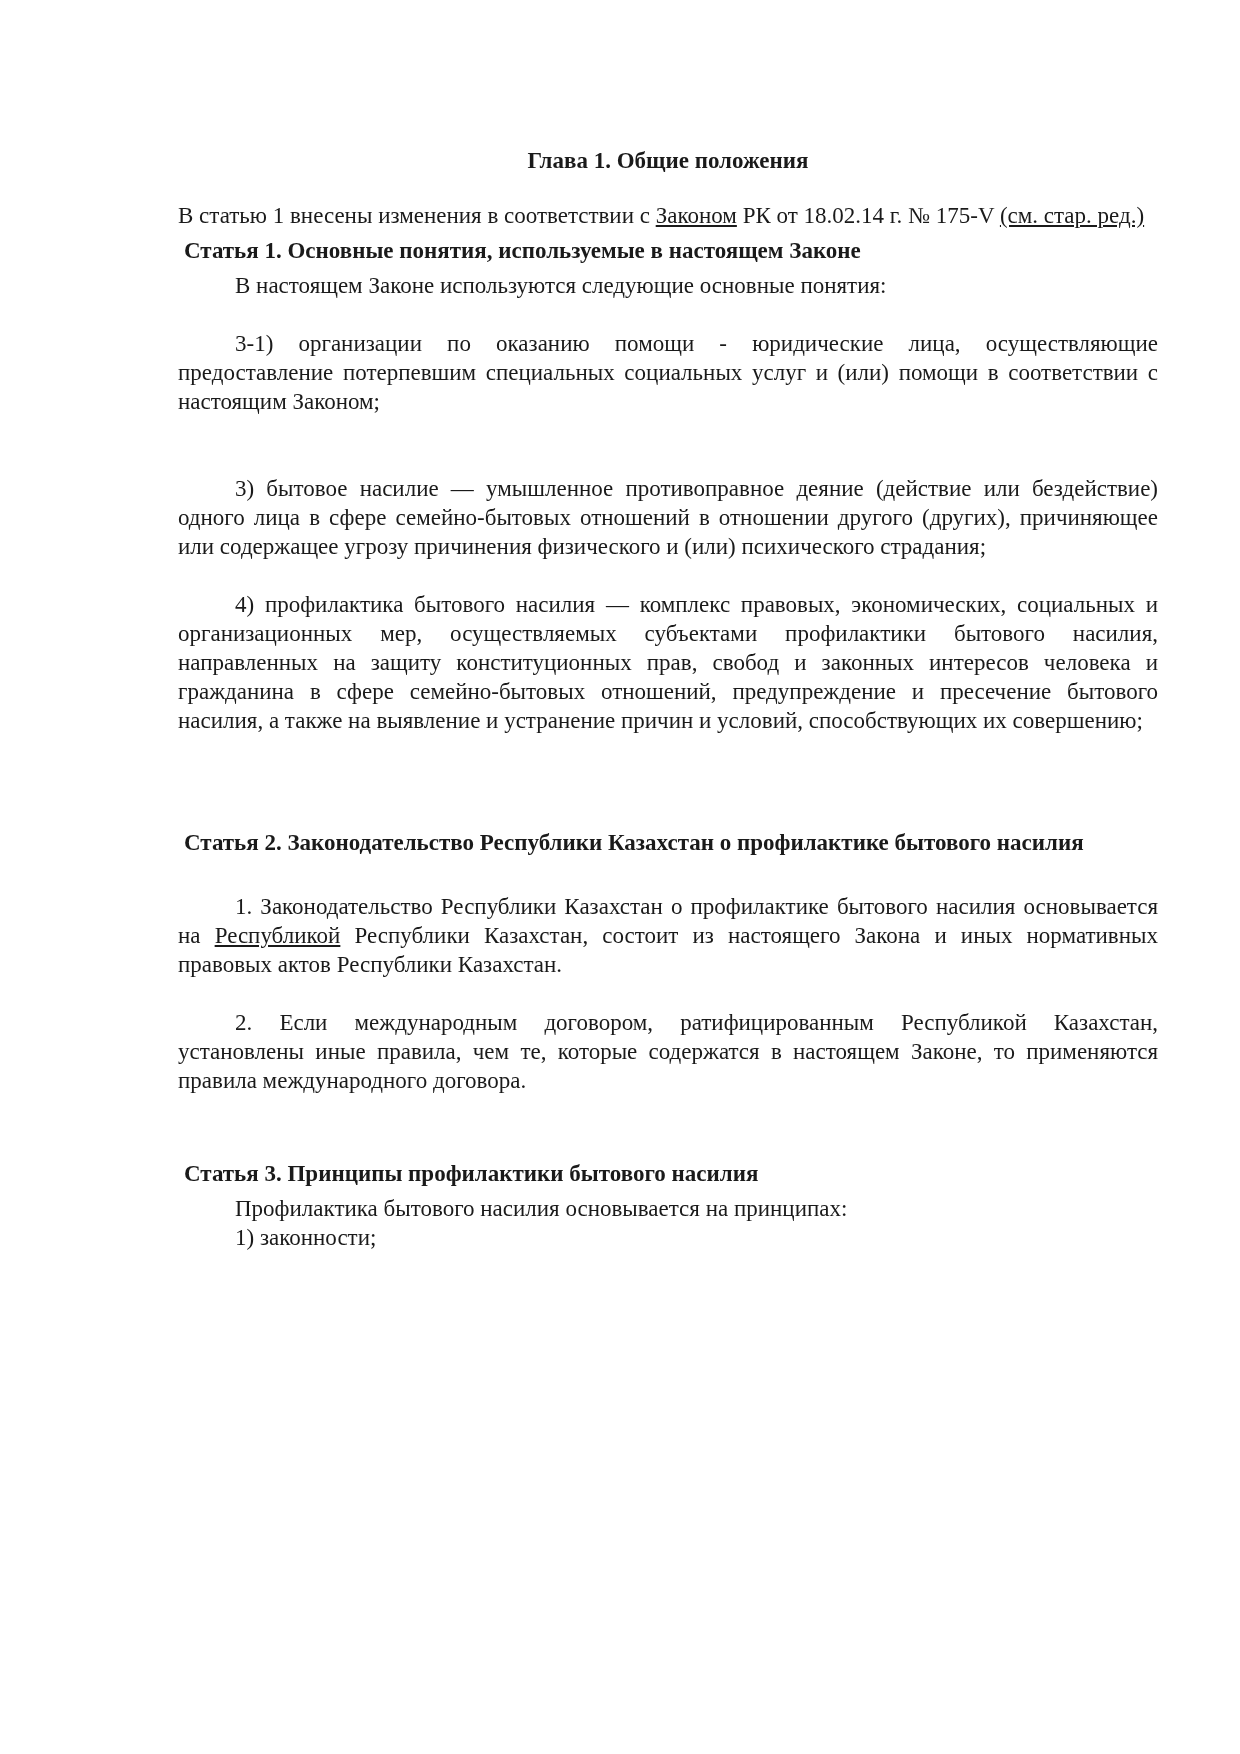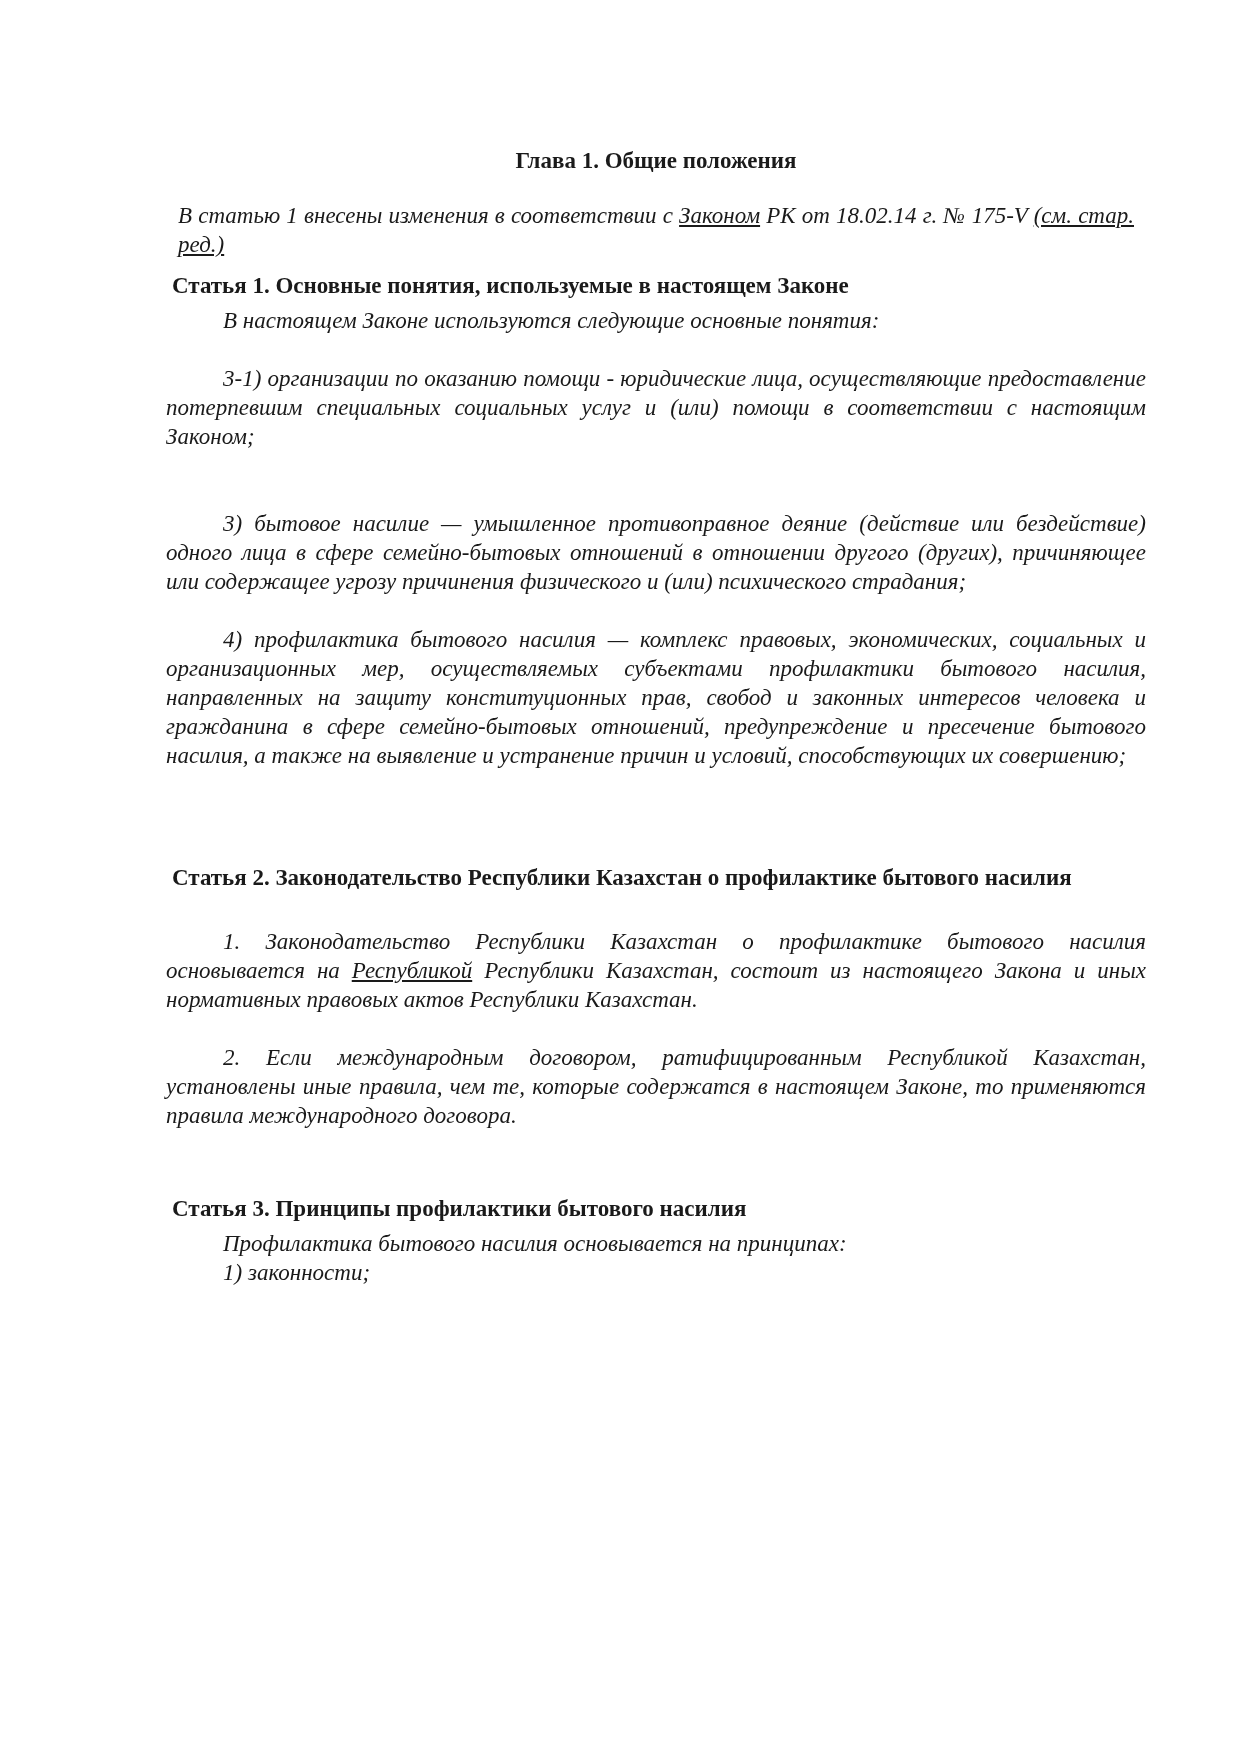--- a/index.html
+++ b/index.html
@@ -10,52 +10,50 @@
     body {
       width: 1240px;
       height: 1754px;
       position: relative;
       overflow: hidden;
       font-family: "Liberation Serif", "DejaVu Serif", serif;
       color: #1a1a1a;
     }
     .page {
       position: absolute;
-      left: 166px;
+      left: 178px;
       top: 146px;
       width: 980px;
       font-size: 23px;
       line-height: 29px;
     }
     .chapter-title {
       text-align: center;
       font-weight: bold;
       font-size: 23px;
       margin: 0 0 26px 0;
       height: 29px;
     }
     .note {
-      font-style: italic;
       text-align: justify;
       text-align-last: left;
-      margin: 12px;
+      margin: 0;
     }
     .note a, .body-link {
       color: #1a1a1a;
       text-decoration: underline;
     }
     .article-title {
       font-weight: bold;
       margin: 6px;
     }
     p.para {
       margin: 0;
       text-indent: 57px;
       text-align: justify;
-      font-style: italic;
     }
     .gap {
       height: 29px;
     }
     .gap2 {
       height: 58px;
     }
   </style>
 </head>
 <body>

